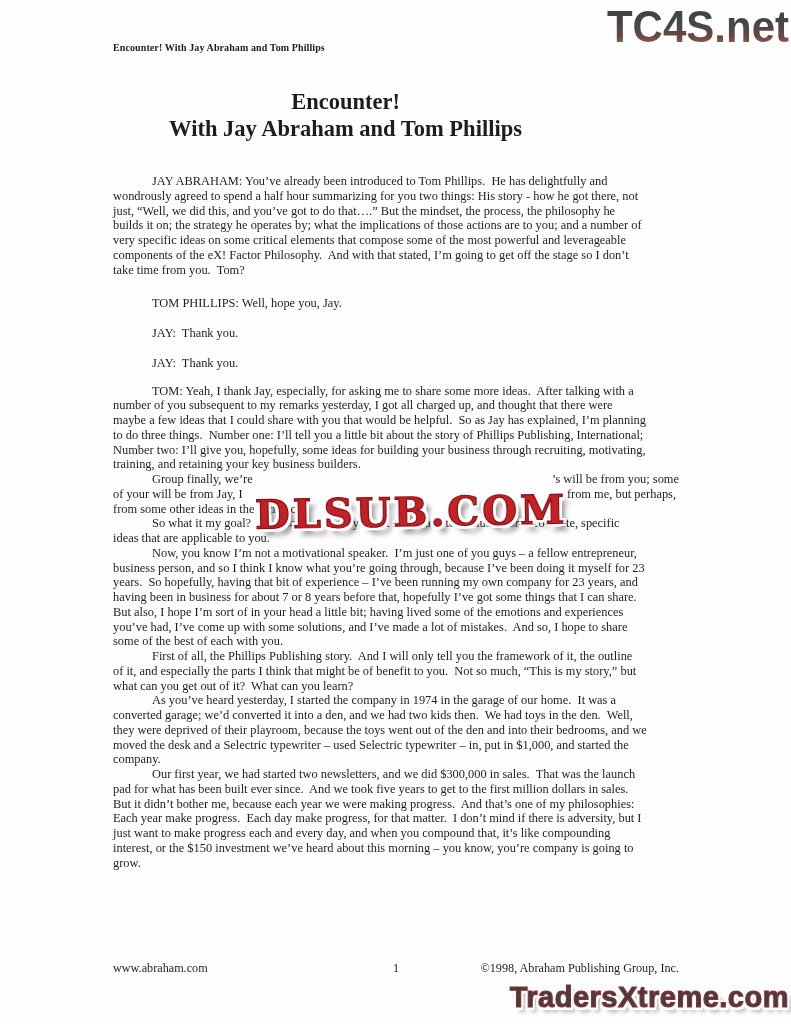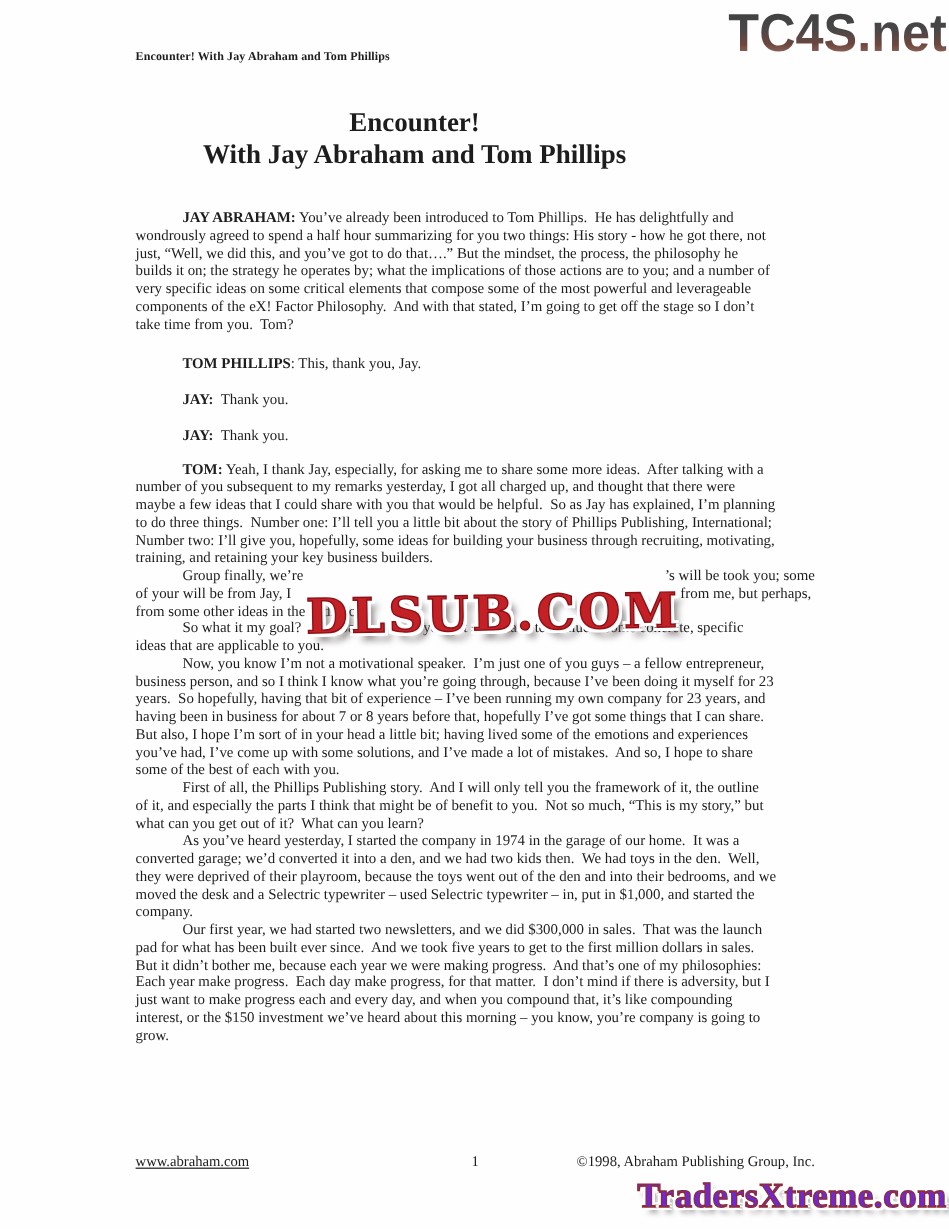--- a/index.html
+++ b/index.html
@@ -9,35 +9,35 @@
   .running-header{position:absolute;top:42px;left:113px;font-size:10px;font-weight:bold;
                   letter-spacing:0.1px;}
 
   .doc-title{position:absolute;top:88px;left:0;width:691px;text-align:center;
              font-size:22.5px;line-height:27px;font-weight:bold;}
 
   .content{position:absolute;top:174px;left:113px;width:578px;
            font-size:12.4px;line-height:14.75px;}
 
   .para{margin:0;text-indent:39px;white-space:pre-wrap;}
-  .speaker{font-weight:bold;}
+  .speaker{font-weight:normal;}
   .mb19{margin-bottom:19px;}
   .mb15{margin-bottom:15px;}
   .mb13{margin-bottom:13px;}
 
   
   .obsc{margin:0;}
   .pline{position:relative;white-space:nowrap;height:14.75px;}
   .ind{display:inline-block;width:39px;}
   .frag-r{position:absolute;right:12px;top:0;}
   .frag-r2{position:absolute;right:15px;top:0;}
 
   .footer{position:absolute;top:961px;left:113px;width:566px;display:grid;
           grid-template-columns:1fr auto 1fr;font-size:12.2px;}
-  .footer .f-left{justify-self:start;text-decoration:underline;}
+  .footer .f-left{justify-self:start;}
   .footer .f-mid{justify-self:center;}
   .footer .f-right{justify-self:end;margin-left:47px;}
 
   
   .wm-tc4s{position:absolute;top:5px;right:2px;z-index:6;
            font-family:"Liberation Sans","DejaVu Sans",sans-serif;font-weight:bold;
            font-size:42px;line-height:1;letter-spacing:0px;
            background:linear-gradient(180deg,#3f3f3f 0%,#474747 42%,#6e473f 72%,#a07a6e 100%);
            -webkit-background-clip:text;background-clip:text;color:transparent;
            transform:scaleY(1.06);transform-origin:top right;filter:blur(0.3px);}
@@ -46,23 +46,23 @@
             font-family:"DejaVu Serif","Liberation Serif",serif;font-weight:bold;
             font-size:40px;line-height:1;letter-spacing:3px;
             color:#c42127;-webkit-text-stroke:1.2px #8c1015;
             transform:rotate(-1deg);
             text-shadow:-3px -3px 0 #fff,0 -3px 0 #fff,3px -3px 0 #fff,
                         -3px 0 0 #fff,3px 0 0 #fff,
                         -3px 3px 0 #fff,0 3px 0 #fff,3px 3px 0 #fff,
                         6px 7px 5px rgba(85,75,75,0.6);}
 
   .wm-traders{position:absolute;right:2px;top:983px;z-index:6;
-              font-family:Liberation Serif, serif;font-weight:bold;
+              font-family:Liberation Sans, sans-serif;font-weight:bold;
               font-size:29px;line-height:1;letter-spacing:0.5px;
-              color:#6d28d9;-webkit-text-stroke:1.1px #8f2c31;
+              color:#404040;-webkit-text-stroke:1.1px #8f2c31;
               text-shadow:-2.5px -2.5px 0 #fff,0 -2.5px 0 #fff,2.5px -2.5px 0 #fff,
                           -2.5px 0 0 #fff,2.5px 0 0 #fff,
                           -2.5px 2.5px 0 #fff,0 2.5px 0 #fff,2.5px 2.5px 0 #fff,
                           4px 5px 4px rgba(110,110,110,0.65);}
 </style>
 </head>
 <body>
 
 <div class="page">
 
@@ -75,36 +75,36 @@
 
   <div class="content">
     <p class="para mb19"><b class="speaker">JAY ABRAHAM:</b><span> You’ve already been introduced to Tom Phillips.  He has delightfully and
 wondrously agreed to spend a half hour summarizing for you two things: His story - how he got there, not
 just, “Well, we did this, and you’ve got to do that….” But the mindset, the process, the philosophy he
 builds it on; the strategy he operates by; what the implications of those actions are to you; and a number of
 very specific ideas on some critical elements that compose some of the most powerful and leverageable
 components of the eX! Factor Philosophy.  And with that stated, I’m going to get off the stage so I don’t
 take time from you.  Tom?</span></p>
 
-    <p class="para mb15"><b class="speaker">TOM PHILLIPS</b><span>: This, thank you, Jay.</span></p>
+    <p class="para mb15"><b class="speaker">TOM PHILLIPS</b><span>: Well, hope you, Jay.</span></p>
 
     <p class="para mb15"><b class="speaker">JAY:</b><span>  Thank you.</span></p>
 
 
     <p class="para mb13"><b class="speaker">JAY:</b><span>  Thank you.</span></p>
 
     <p class="para"><b class="speaker">TOM:</b><span> Yeah, I thank Jay, especially, for asking me to share some more ideas.  After talking with a
 number of you subsequent to my remarks yesterday, I got all charged up, and thought that there were
 maybe a few ideas that I could share with you that would be helpful.  So as Jay has explained, I’m planning
 to do three things.  Number one: I’ll tell you a little bit about the story of Phillips Publishing, International;
 Number two: I’ll give you, hopefully, some ideas for building your business through recruiting, motivating,
 training, and retaining your key business builders.</span></p>
 
     <div class="obsc">
-      <div class="pline"><span class="ind"></span><span>Group finally, we’re</span><span class="frag-r">’s will be took you; some</span></div>
+      <div class="pline"><span class="ind"></span><span>Group finally, we’re</span><span class="frag-r">’s will be from you; some</span></div>
       <div class="pline"><span>of your will be from Jay, I</span><span class="frag-r2">from me, but perhaps,</span></div>
       <div class="pline">from some other ideas in the audience.</div>
     </div>
 
     <p class="para"><span>So what it my goal?  My goal is to have you get some take tell value – some concrete, specific
 ideas that are applicable to you.</span></p>
 
     <p class="para"><span>Now, you know I’m not a motivational speaker.  I’m just one of you guys – a fellow entrepreneur,
 business person, and so I think I know what you’re going through, because I’ve been doing it myself for 23
 years.  So hopefully, having that bit of experience – I’ve been running my own company for 23 years, and

